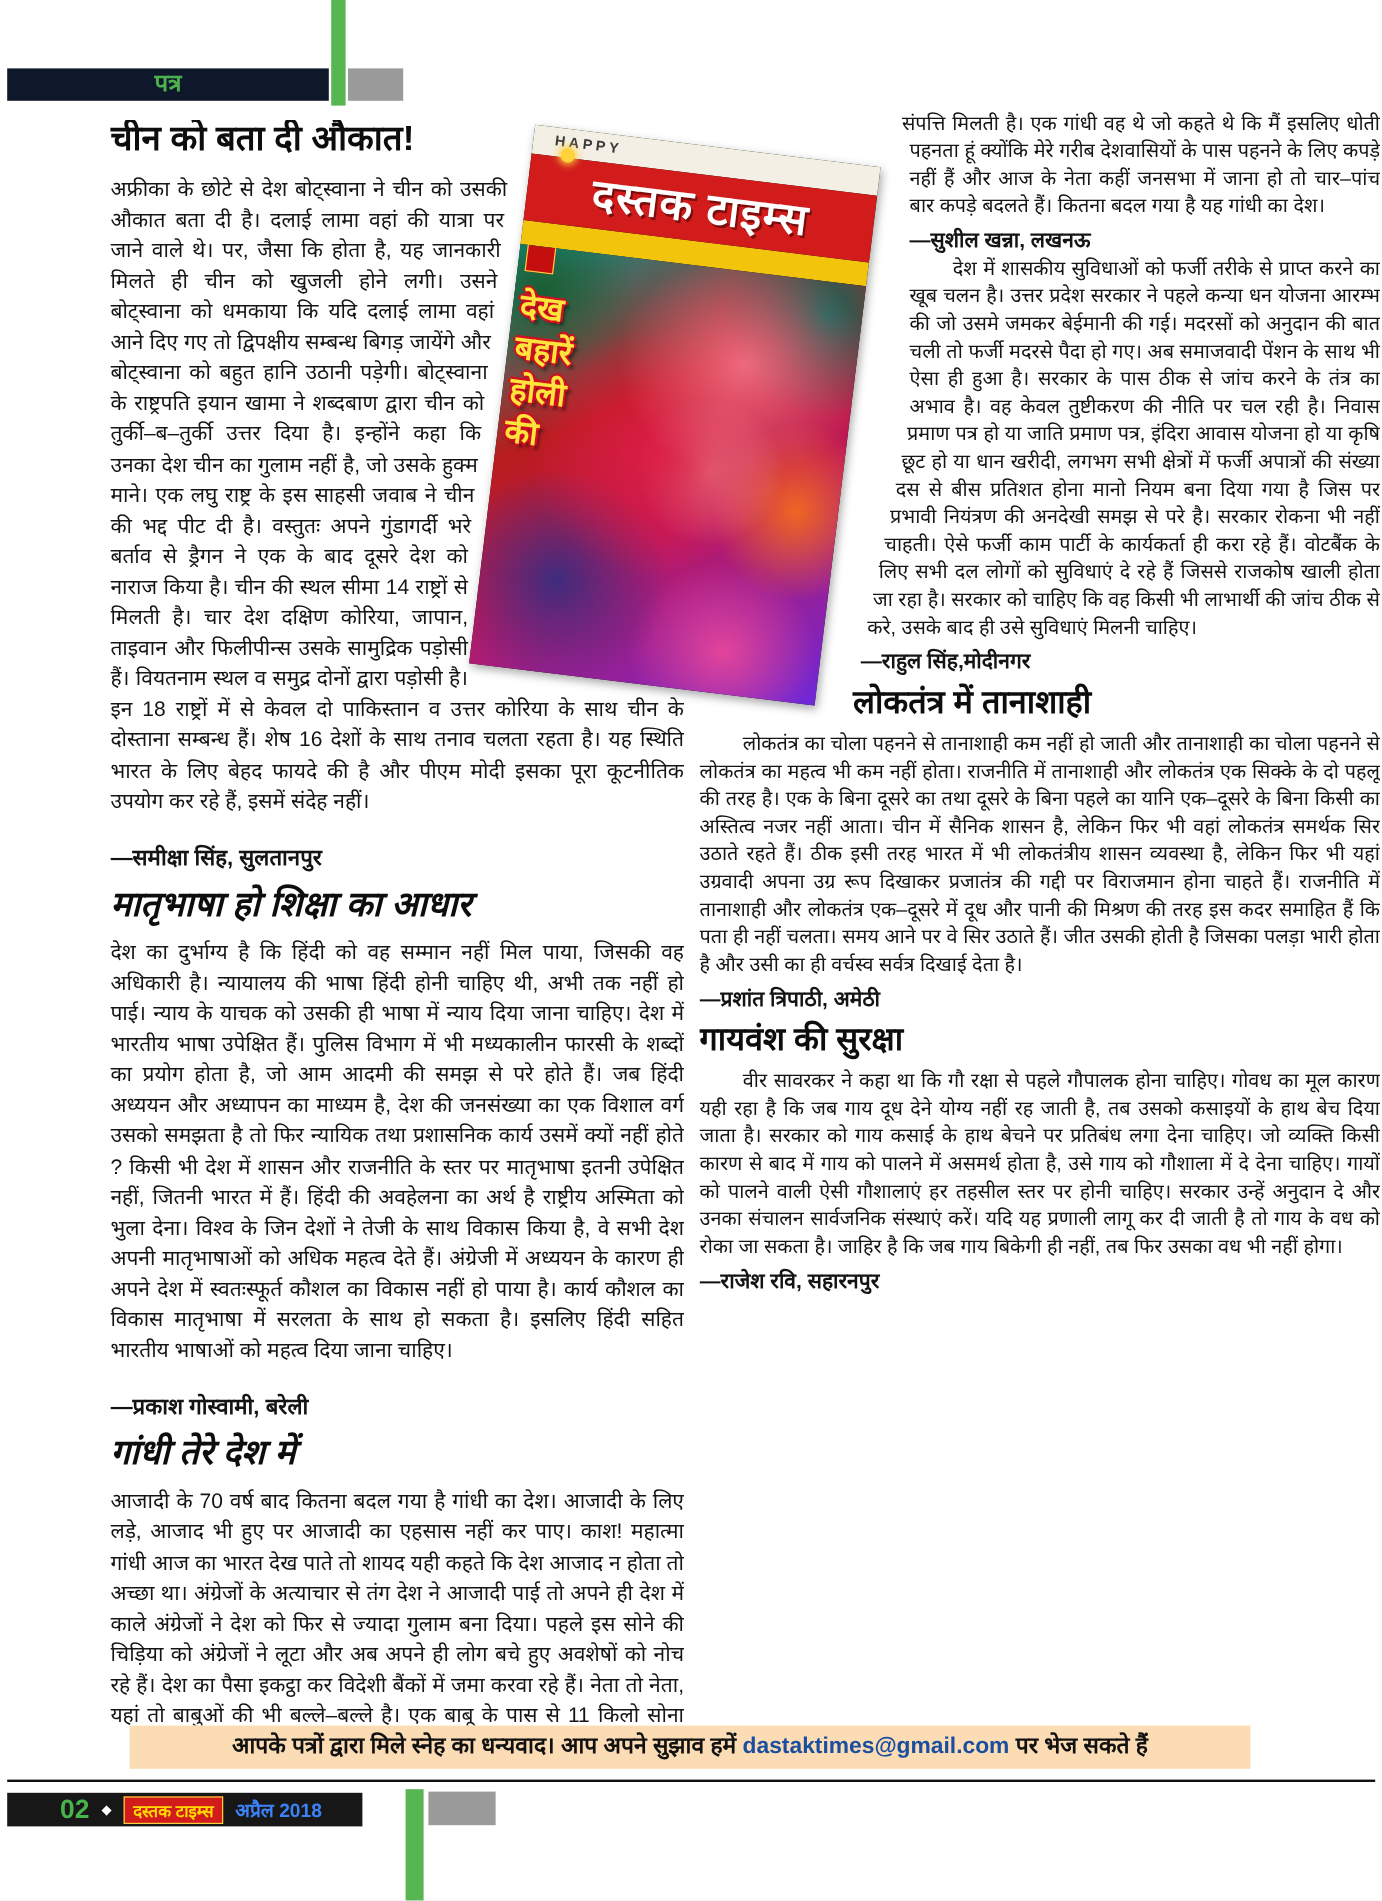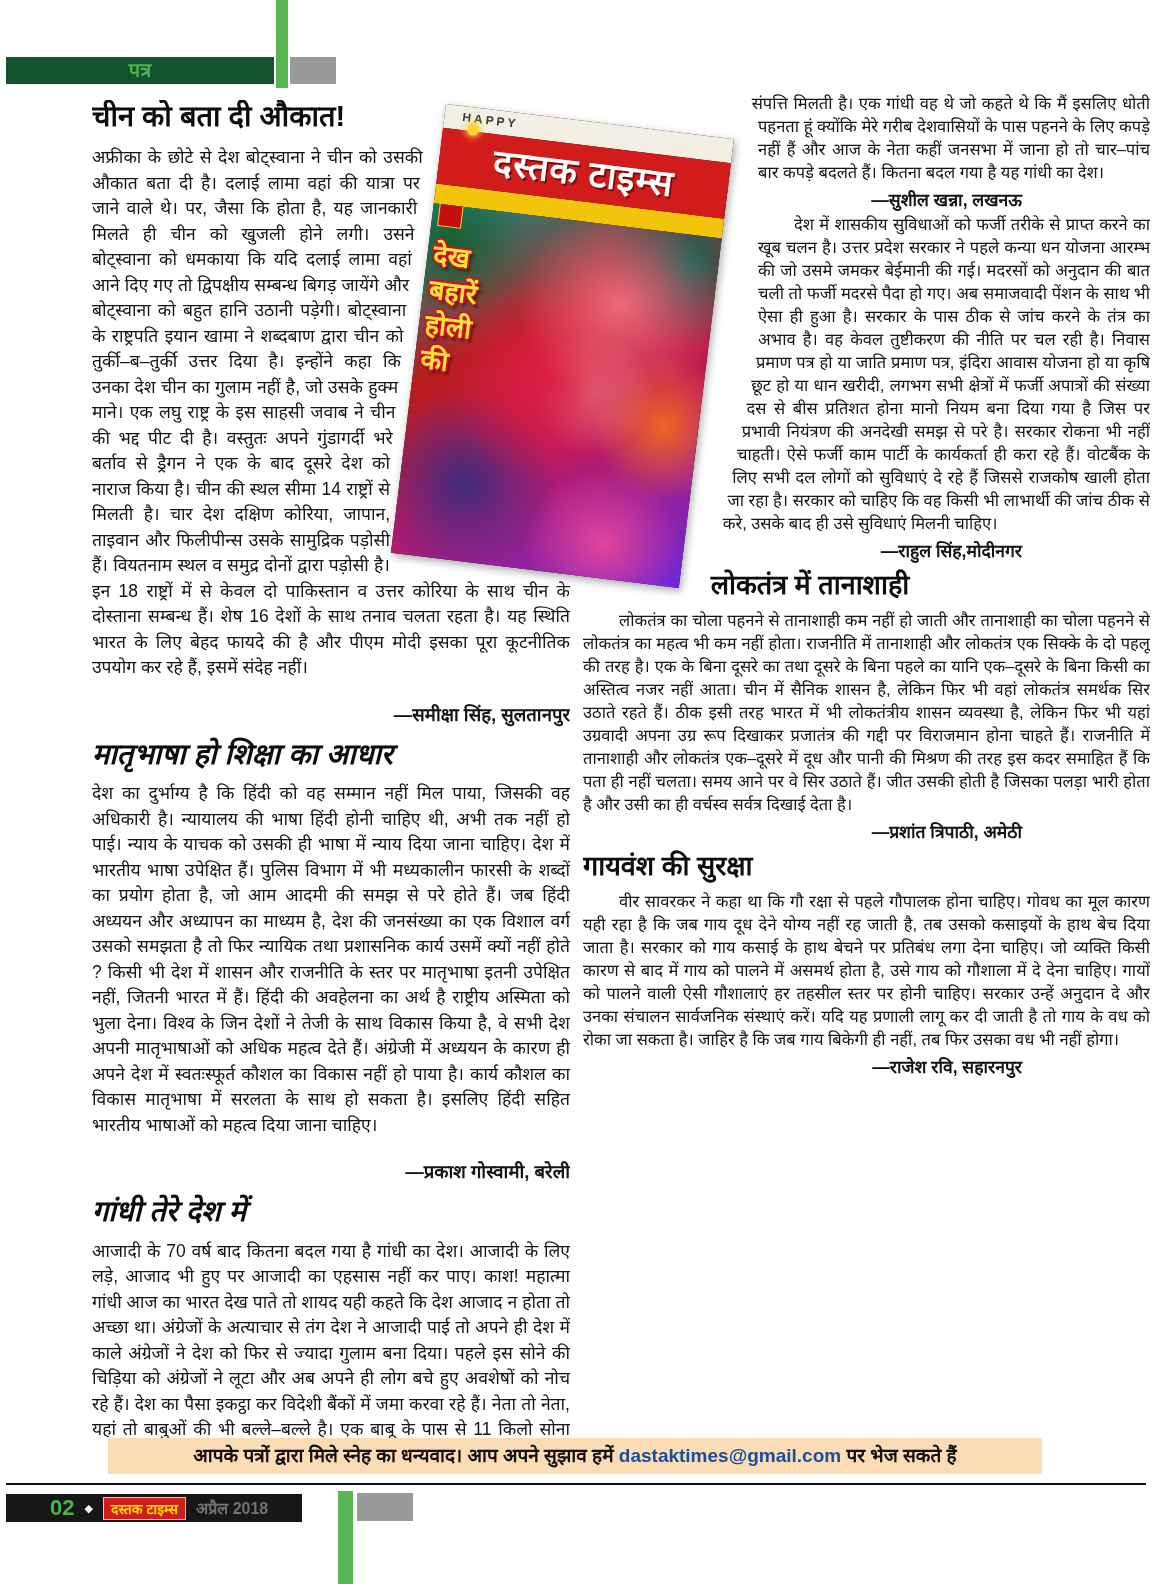--- a/index.html
+++ b/index.html
@@ -2,37 +2,37 @@
 <html><head>
 <meta charset="utf-8">
 <style>
   html,body{margin:0;padding:0;background:#e8e8e8;}
   .page{
     position:relative;width:1152px;height:1584px;background:#ffffff;
     margin:0 auto;overflow:hidden;
     font-family:"Liberation Sans","DejaVu Sans",sans-serif;color:#141414;
   }
   
-  .top-black{position:absolute;left:6px;top:57px;width:268px;height:27px;background:#14532d;text-align:center;}
+  .top-black{position:absolute;left:6px;top:57px;width:268px;height:27px;background:#0f172a;text-align:center;}
   .top-black .lbl{color:#4db14e;font-size:20px;line-height:27px;font-weight:700;}
   .top-green{position:absolute;left:276px;top:0;width:12px;height:88px;background:#57b552;}
   .top-gray{position:absolute;left:290px;top:57px;width:46px;height:27px;background:#9a9a9a;}
 
   
   .col{position:absolute;text-align:justify;overflow:hidden;}
   .col-left{left:92px;top:100px;width:478px;max-height:1338px;}
   .col-right{left:583px;top:92px;width:567px;max-height:1346px;}
   .col p{margin:0 0 3px 0;}
   .col-left p.body{font-size:17.5px;line-height:25.5px;}
   .col-right p.body{font-size:16.5px;line-height:23px;}
   .headline{font-weight:700;text-align:left;line-height:1.15;color:#0d0d0d;}
   .col-left .headline{font-size:29px;margin:0 0 12px 0;}
   .col-left .headline.mid{margin:12px 0 10px 0;font-style:italic;}
   .col-right .headline{font-size:27px;margin:8px 0 8px 0;}
-  .sig{font-weight:700;text-align:right;}
+  .sig{font-weight:700;}
   .col-left .sig{font-size:18.5px;margin:20px 0 2px 0;}
   .col-right .sig{font-size:17.5px;margin:3px 0 2px 0;padding-right:128px;}
   .indent{text-indent:36px;}
   
   .wrapL{float:right;width:180px;height:470px;
          shape-outside:polygon(28% 0%,100% 0%,100% 100%,0% 100%);shape-margin:10px;}
   .wrapR{float:left;width:175px;height:498px;
          shape-outside:polygon(0% 0%,58% 0%,100% 7%,100% 42%,66% 100%,0% 100%);shape-margin:8px;}
 
   
@@ -69,21 +69,21 @@
   .notice{position:absolute;left:108px;top:1438px;width:934px;height:36px;background:#fbdcb4;
           text-align:center;font-weight:700;font-size:19px;line-height:36px;color:#111;}
   .notice .email{color:#1a4fa0;}
   .rule{position:absolute;left:6px;top:1483px;width:1140px;height:2px;background:#111;}
   .footer-bar{position:absolute;left:6px;top:1494px;width:296px;height:28px;background:#171717;
               display:flex;align-items:center;box-sizing:border-box;padding-left:44px;}
   .footer-bar .pg{color:#46b44b;font-weight:800;font-size:22px;}
   .footer-bar .dia{color:#ffffff;font-size:11px;margin:0 10px;}
   .footer-bar .flogo{background:#d21c1c;color:#ffd900;font-weight:800;font-size:14px;
                      padding:1px 7px;border:1px solid #f5d23c;white-space:nowrap;}
-  .footer-bar .issue{color:#737373;font-weight:700;font-size:16px;margin-left:10px;white-space:nowrap;}
+  .footer-bar .issue{color:#3b82f6;font-weight:700;font-size:16px;margin-left:10px;white-space:nowrap;}
   .footer-green{position:absolute;left:338px;top:1491px;width:15px;height:93px;background:#57b552;}
   .footer-gray{position:absolute;left:357px;top:1493px;width:56px;height:28px;background:#9a9a9a;}
 </style>
 </head>
 <body>
 
 <div class="page">
 
   <div class="top-black">
     <span class="lbl">पत्र</span>

